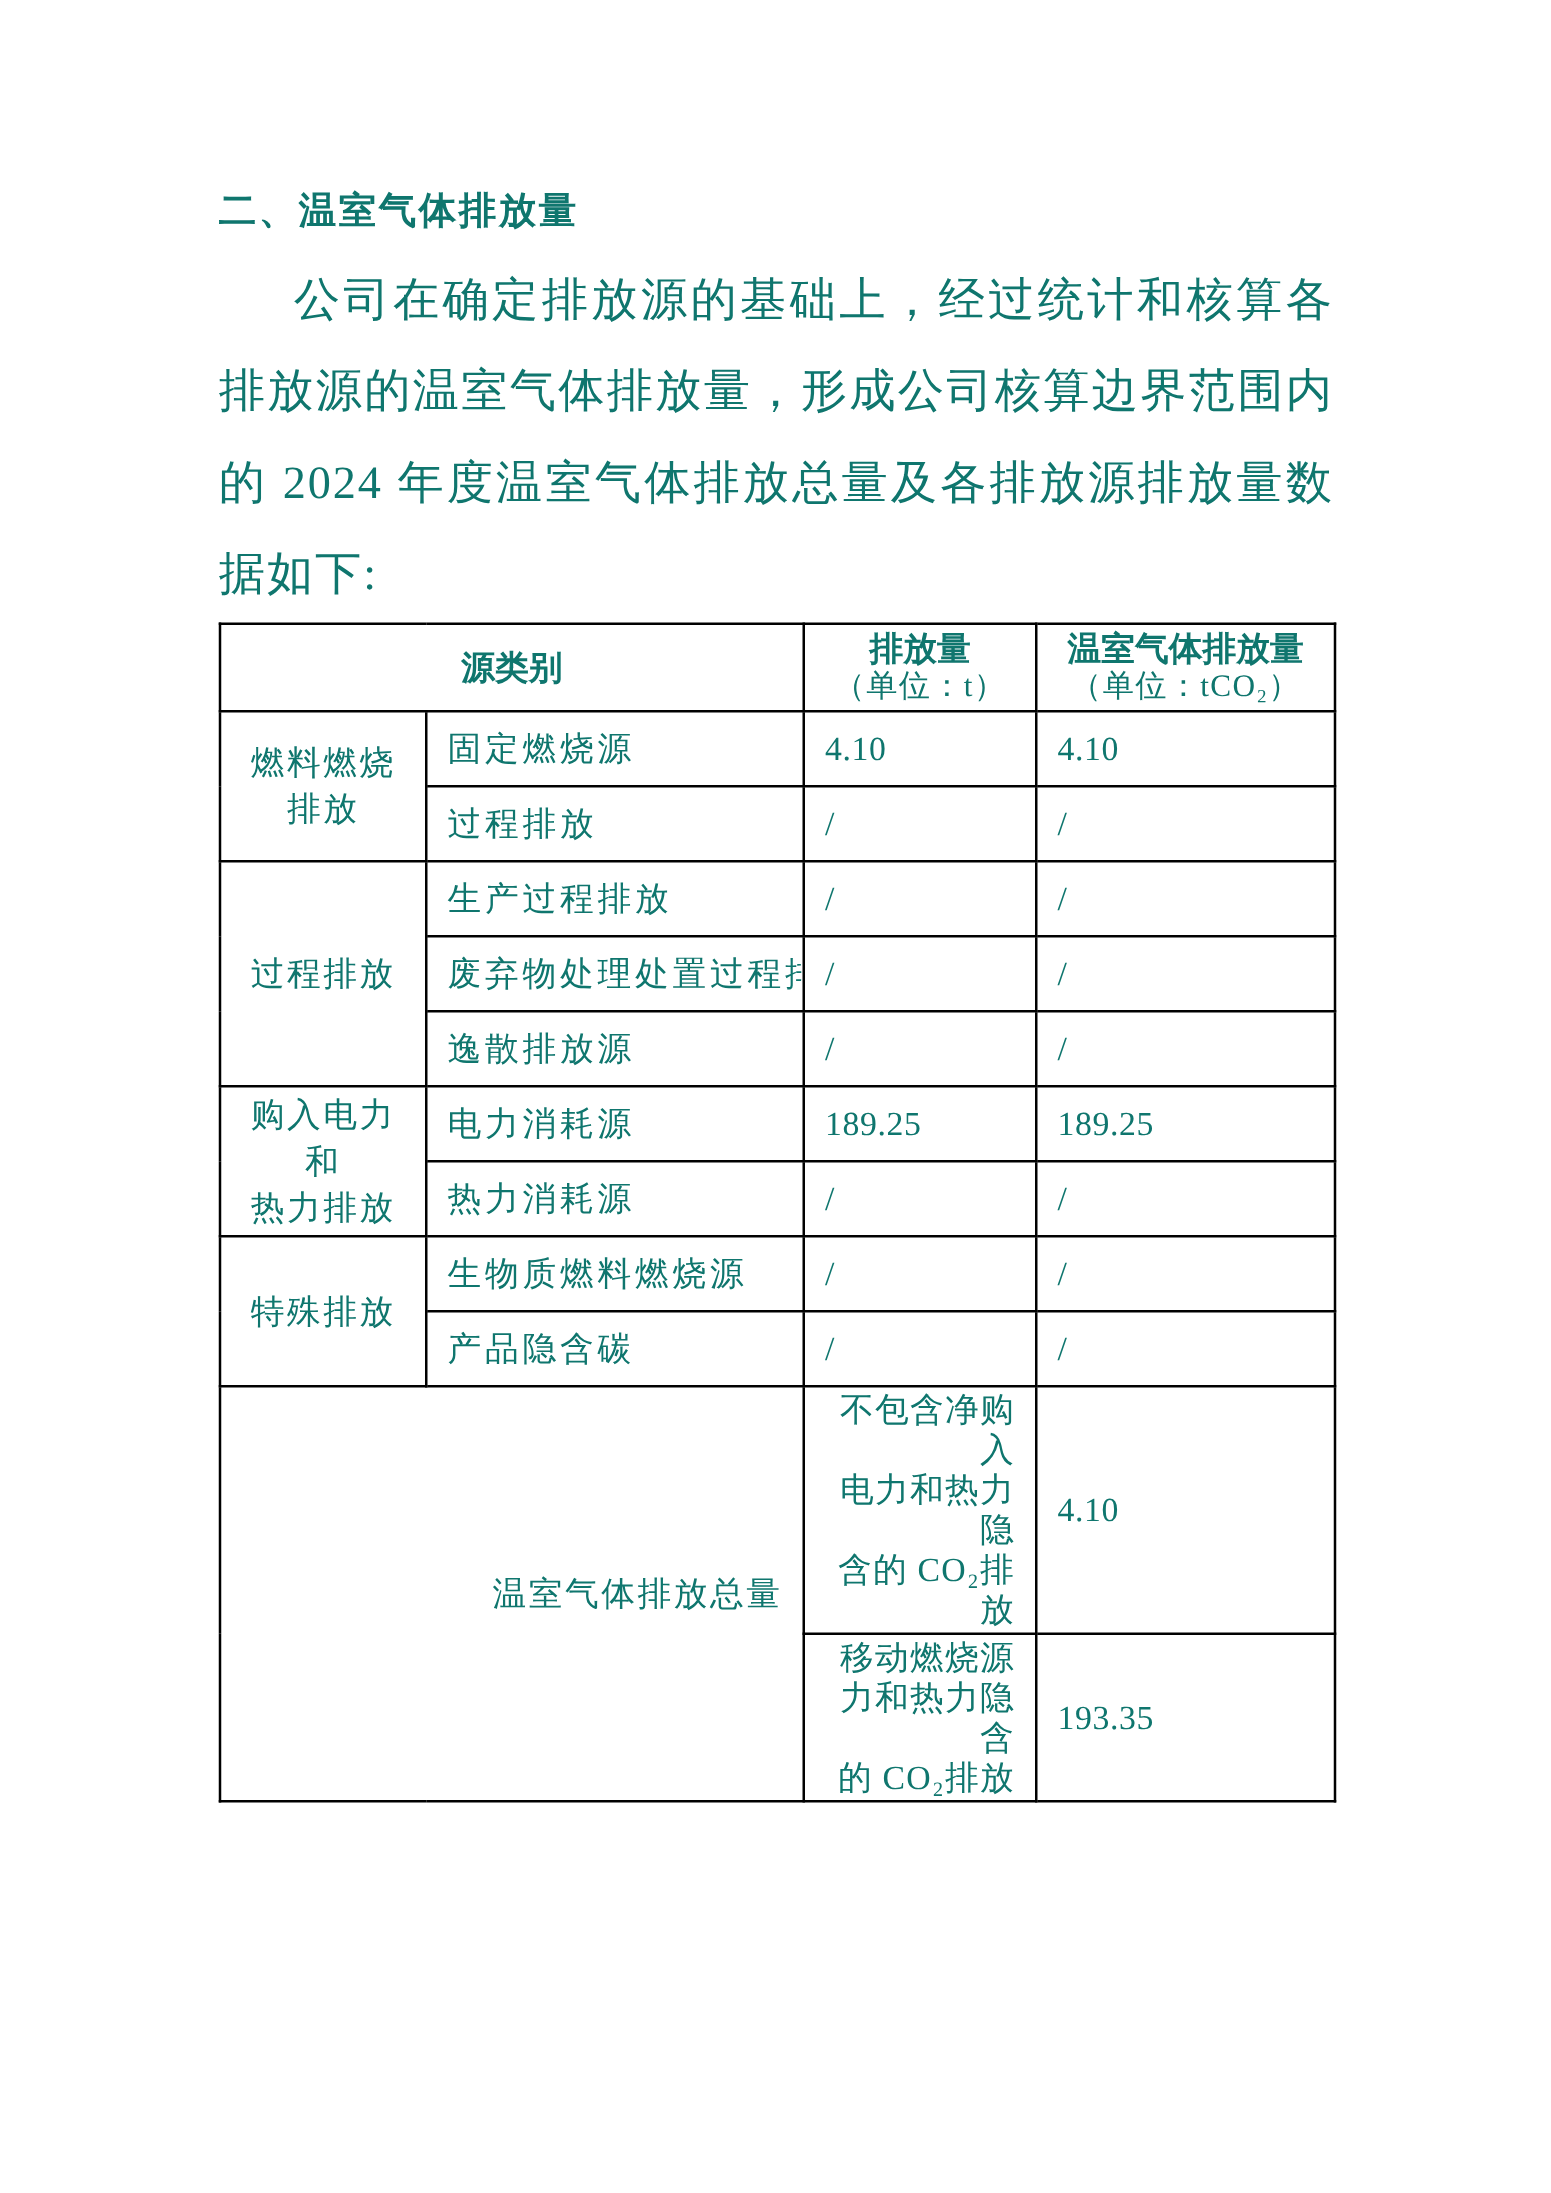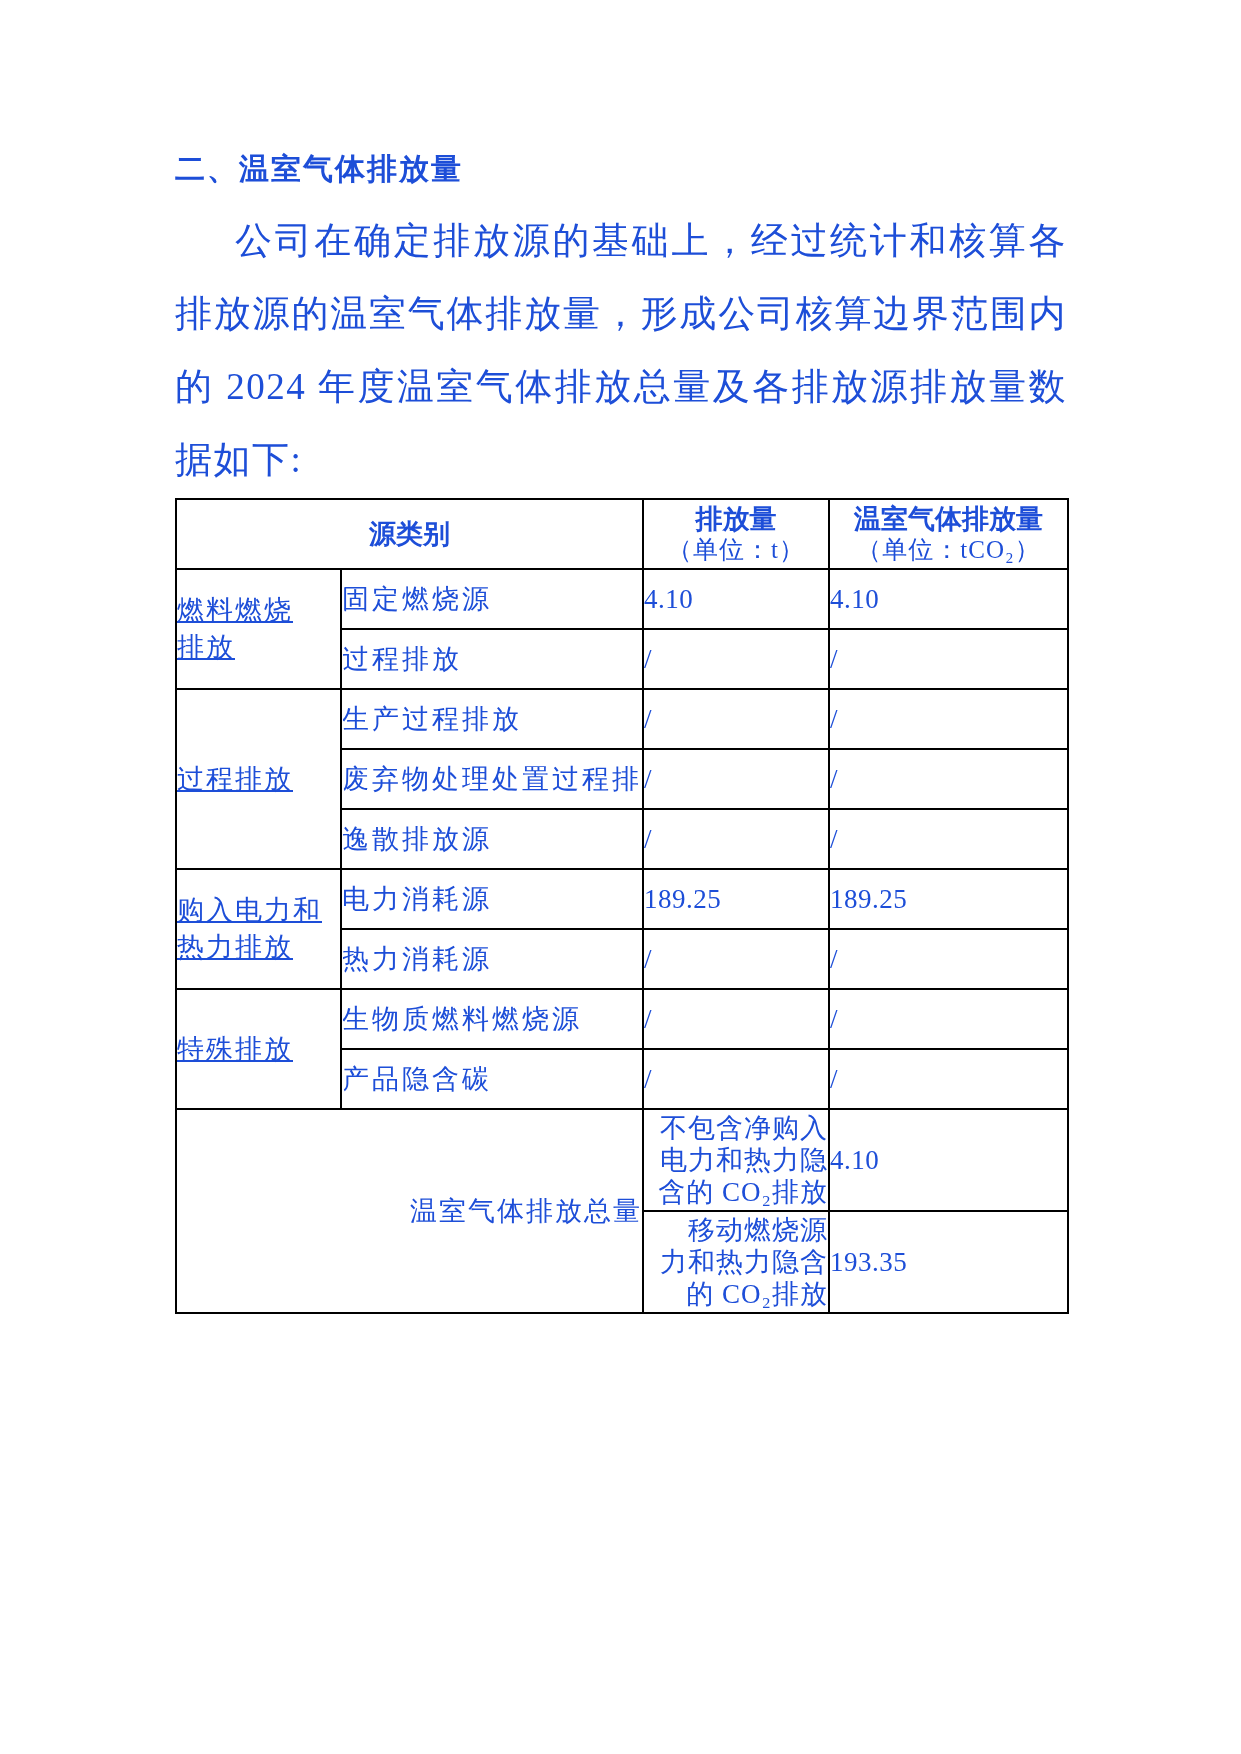--- a/index.html
+++ b/index.html
@@ -2,21 +2,21 @@
 <html><head>
 <meta charset="utf-8">
 <style>
   * { box-sizing: border-box; margin: 0; padding: 0; }
   html, body { background: #ffffff; }
   .page {
     position: relative;
     width: 1241px;
     height: 1754px;
     background: #ffffff;
-    color: #1d4ed8;
+    color: #0f766e;
     font-family: "Liberation Serif", serif;
     padding: 148px 174px 0 175px;
     overflow: hidden;
   }
   .heading {
     font-family: "Liberation Sans", sans-serif;
     font-weight: 700;
     font-size: 30px;
     letter-spacing: 2px;
     line-height: 42px;
@@ -36,39 +36,38 @@
     width: 892px;
   }
   table.emissions col.c1 { width: 165px; }
   table.emissions col.c2 { width: 302px; }
   table.emissions col.c3 { width: 186px; }
   table.emissions col.c4 { width: 239px; }
   table.emissions th, table.emissions td {
     border: 2px solid #000000;
     vertical-align: middle;
     font-size: 27px;
-    padding: 2px 0;
+    padding: 2px 16px;
   }
   tr.row-header { height: 70px; }
   tr.row-body   { height: 60px; }
   tr.row-total  { height: 95px; }
   th.hcell { font-weight: 700; text-align: center; line-height: 32px; }
   th.hcell .unit {
     display: block;
     font-weight: 400;
     font-size: 25px;
     line-height: 30px;
     letter-spacing: 1px;
   }
   td.cat {
-    text-align: left;
+    text-align: center;
     white-space: pre-line;
     line-height: 37px;
     letter-spacing: 2px;
-    text-decoration: underline;
   }
   td.src {
     text-align: left;
     padding-left: 14px;
     letter-spacing: 3px;
     white-space: nowrap;
     overflow: hidden;
     border-radius: 26px;
   }
   td.val { text-align: left; letter-spacing: 0.5px; }

